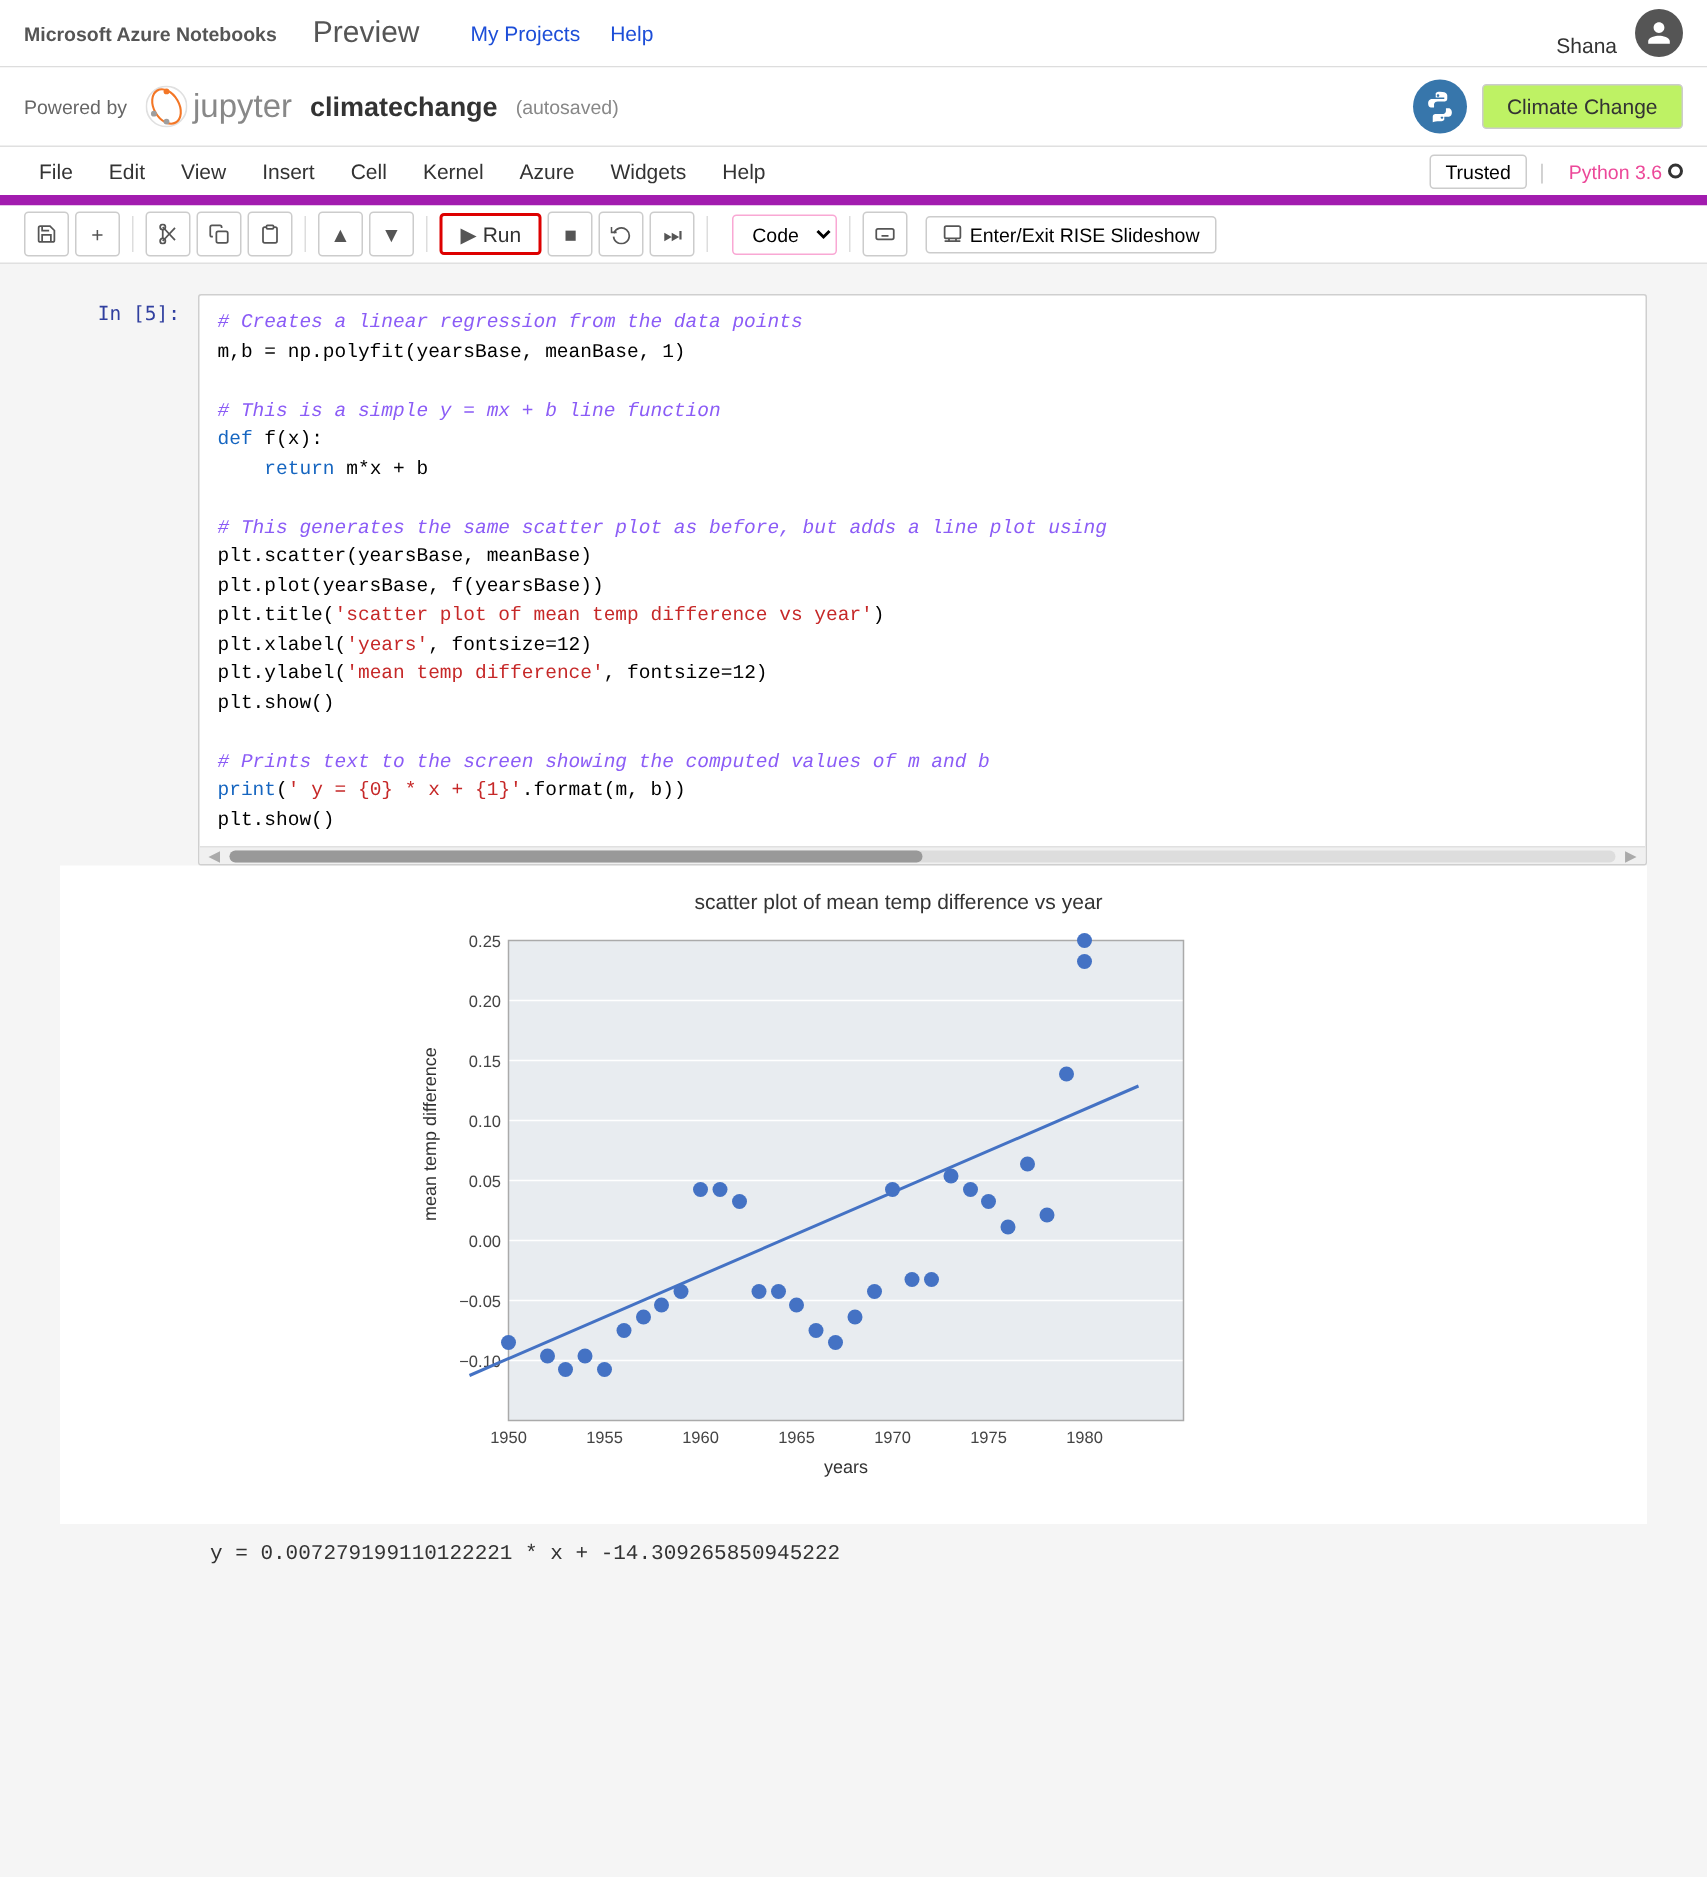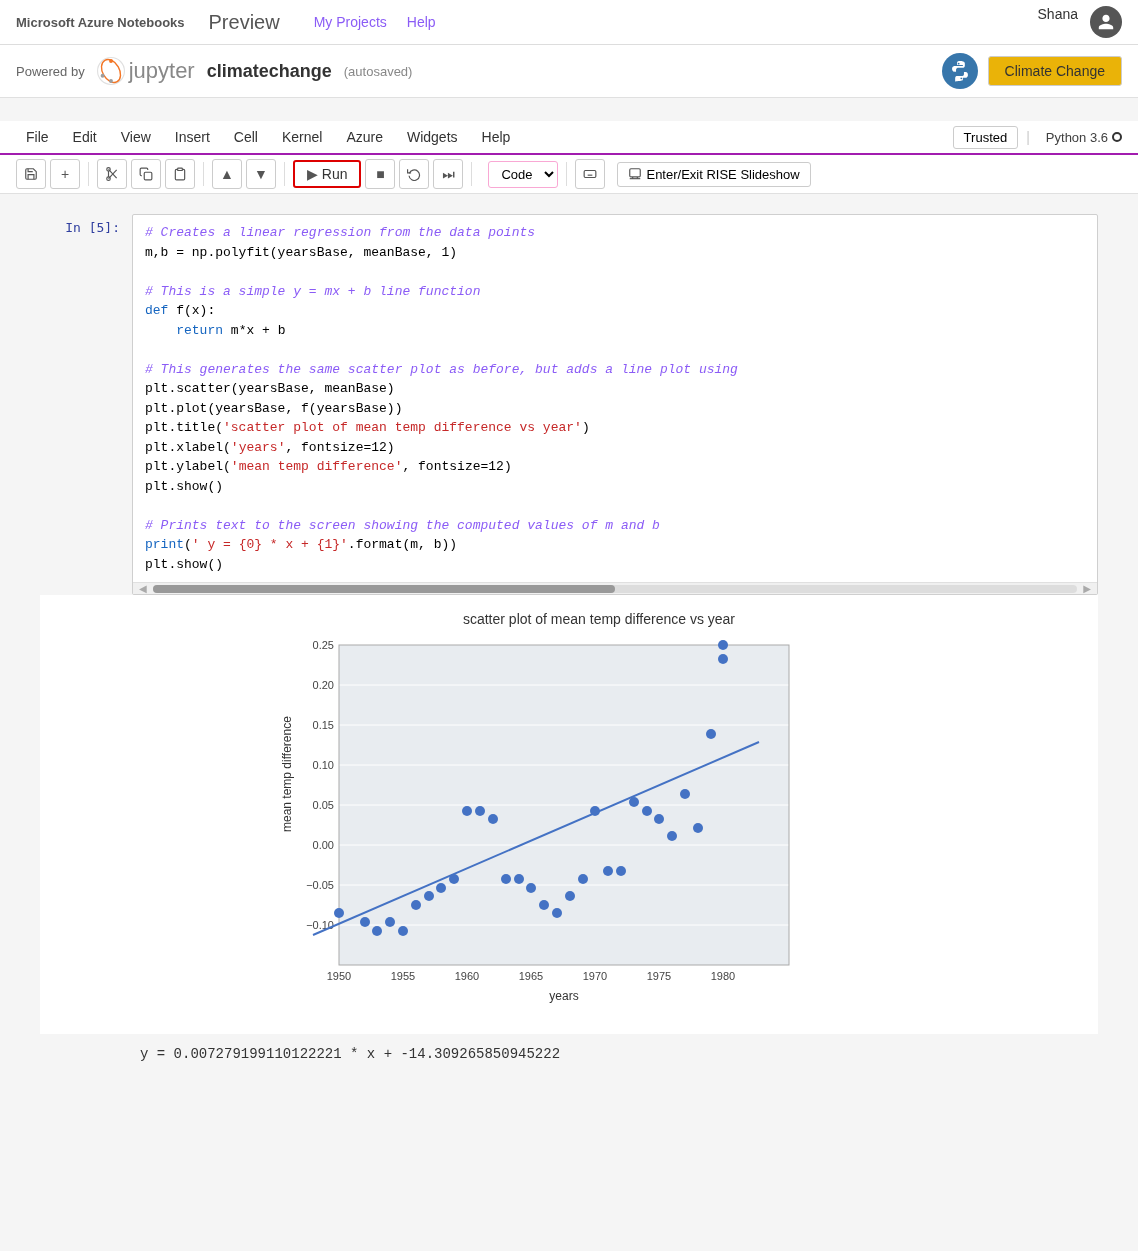--- a/index.html
+++ b/index.html
@@ -10,22 +10,22 @@
       background: #fff;
       border-bottom: 1px solid #ddd;
       display: flex;
       align-items: center;
       padding: 6px 16px;
       gap: 24px;
     }
     .topbar-brand { font-size: 13px; color: #555; }
     .topbar-brand span { font-weight: 600; }
     .topbar-links { display: flex; gap: 20px; margin-left: 10px; }
-    .topbar-links a { text-decoration: none; color: #8b5cf6; font-size: 14px; }
-    .topbar-right { margin-left: auto; display: flex; align-items: flex-start; gap: 12px; }
+    .topbar-links a { text-decoration: none; color: #1d4ed8; font-size: 14px; }
+    .topbar-right { margin-left: auto; display: flex; align-items: flex-end; gap: 12px; }
     .topbar-username { font-size: 14px; }
     .topbar-avatar {
       width: 32px; height: 32px; border-radius: 50%;
       background: #555; color: white; display: flex; align-items: center; justify-content: center;
       font-size: 14px;
     }
 
     
     .notebook-header {
       background: #fff;
@@ -43,55 +43,54 @@
     .jupyter-icon { width: 28px; height: 28px; }
     .notebook-name { font-size: 18px; font-weight: 600; color: #333; }
     .notebook-autosaved { font-size: 13px; color: #888; }
     .python-badge {
       margin-left: auto;
       width: 36px; height: 36px; border-radius: 50%;
       background: #3776ab; display: flex; align-items: center; justify-content: center;
     }
     .python-badge svg { width: 22px; height: 22px; }
     .climate-btn {
-      border: 1px solid #ccc; background: #eab308;
+      border: 1px solid #ccc; background: #bef264;
       padding: 6px 16px; font-size: 14px; border-radius: 3px;
       cursor: pointer; color: #333;
     }
 
     
     .menubar {
       background: #fff;
-      border-bottom: 2px solid #a21caf;
+      border-bottom: 7px solid #a21caf;
       padding: 4px 16px;
       display: flex;
       align-items: center;
       gap: 4px;
-      margin-top: 23px;
     }
     .menu-item {
       padding: 4px 10px;
       font-size: 14px;
       cursor: pointer;
       color: #333;
       border-radius: 3px;
     }
     .menu-sep { color: #ccc; margin: 0 4px; }
     .trusted-btn {
       margin-left: auto;
       border: 1px solid #ccc;
       padding: 3px 10px;
       font-size: 13px;
       background: #fff;
       cursor: pointer;
       border-radius: 3px;
     }
     .python-version {
       font-size: 13px;
-      color: #404040;
+      color: #ec4899;
       margin-left: 8px;
       display: flex;
       align-items: center;
       gap: 4px;
     }
     .kernel-dot {
       width: 10px; height: 10px; border-radius: 50%;
       border: 2px solid #333; display: inline-block;
     }
 

